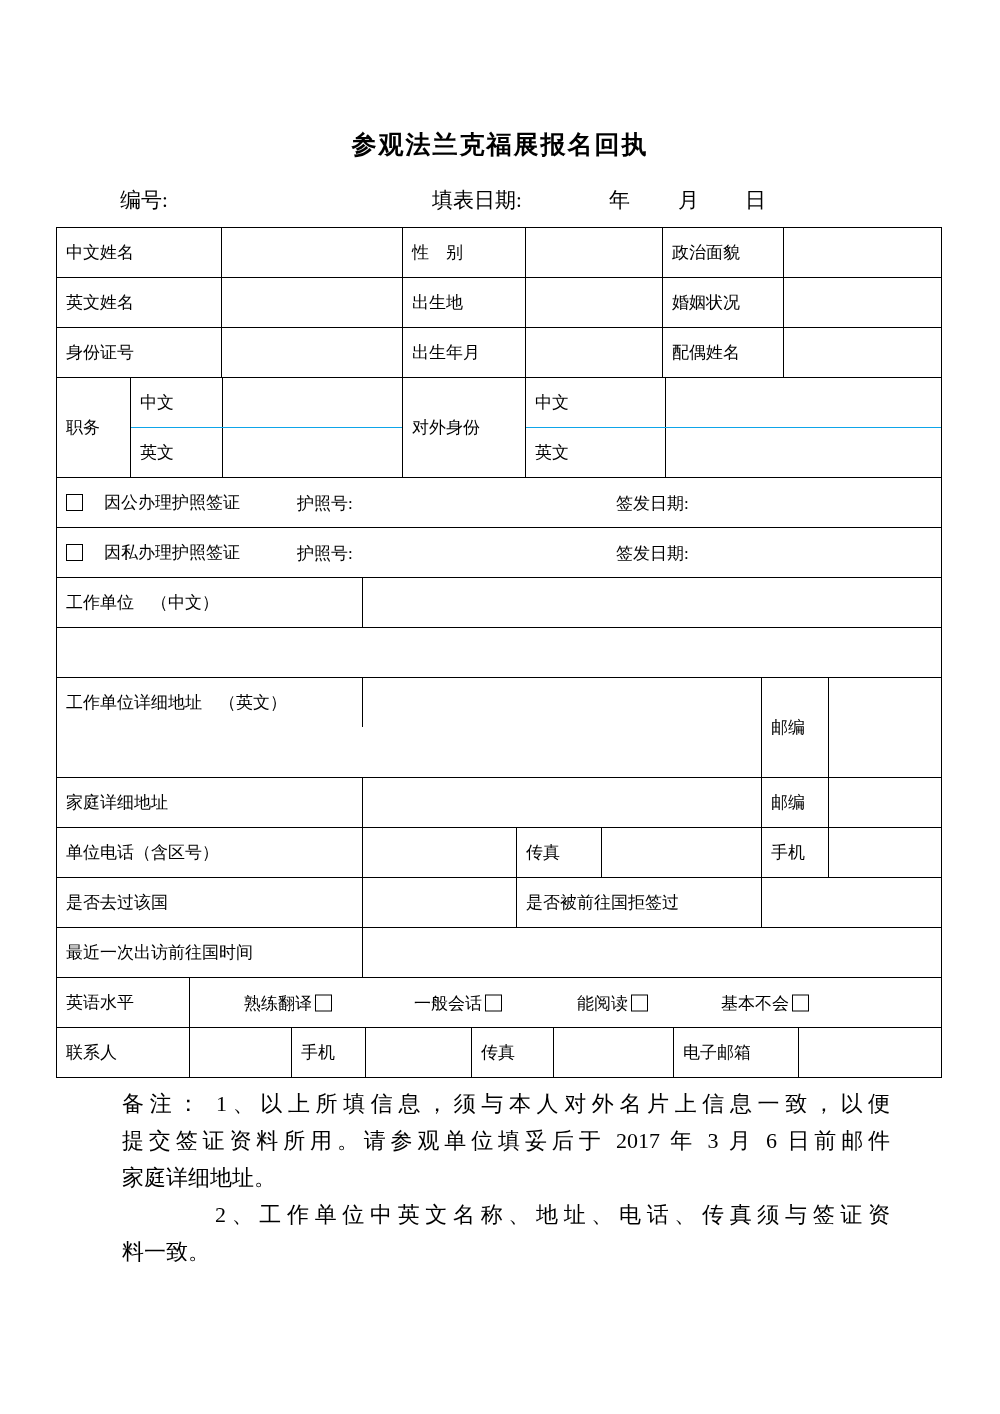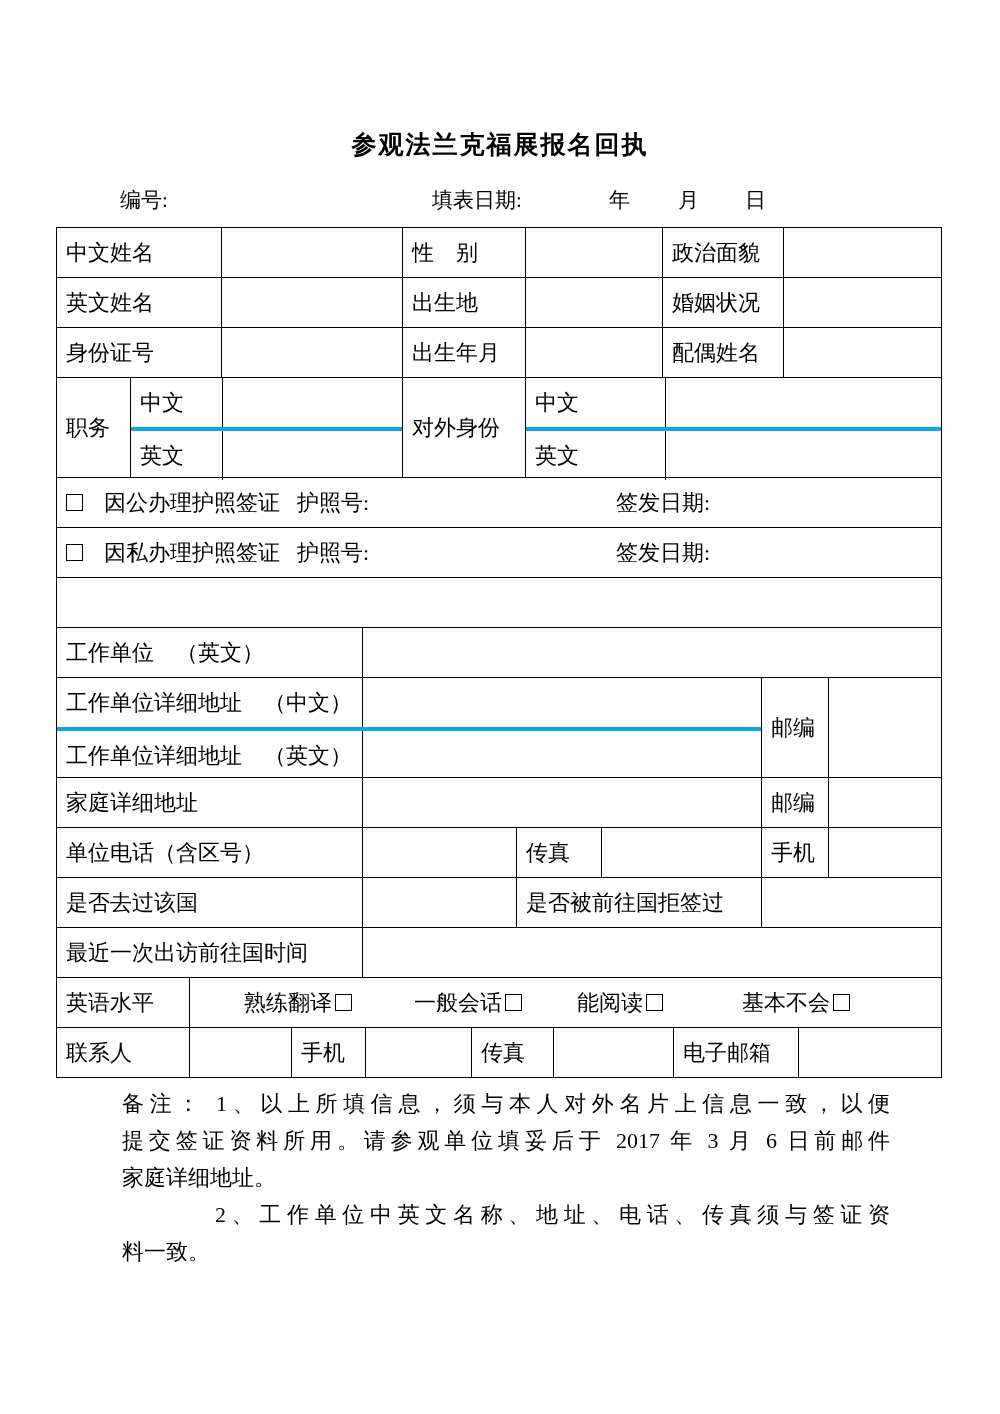--- a/index.html
+++ b/index.html
@@ -11,33 +11,33 @@
     position:absolute;top:128px;left:0;width:1000px;text-align:center;
     font-size:25px;font-weight:bold;letter-spacing:2px;
   }
   .meta{position:absolute;top:186px;left:0;width:872px;height:28px;font-size:21px;}
   .meta span{position:absolute;top:0;}
   .blank-slot{display:inline-block;height:26px;}
 
   
   .tbl{
     position:absolute;left:56px;top:227px;width:886px;
-    border:1px solid #000;box-sizing:border-box;font-size:22px;
+    border:1px solid #000;box-sizing:border-box;font-size:17px;
   }
   .tr{display:flex;height:49px;border-bottom:1px solid #000;}
   .tr.h100{height:99px;}
   .tr:last-child{border-bottom:none;}
   .td{
     box-sizing:border-box;border-left:1px solid #000;
     display:flex;align-items:center;padding-left:9px;
     white-space:pre;overflow:hidden;position:relative;flex:0 0 auto;
   }
   .tr > :first-child{border-left:none;}
   .stack{display:flex;flex-direction:column;border-left:1px solid #000;box-sizing:border-box;flex:0 0 auto;}
-  .subrow{display:flex;height:49px;border-bottom:4px solid #0ea5e9;flex:0 0 auto;}
+  .subrow{display:flex;height:49px;border-bottom:1px solid #0ea5e9;flex:0 0 auto;}
   .subrow:last-child{border-bottom:none;height:49px;}
   .subrow > :first-child{border-left:none;}
   .td.input{padding-left:0;}
   .fill{flex:1 1 auto !important;}
   .vspan{height:100%;}
 
   .w164{width:164px}.w181{width:181px}.w123{width:123px}.w137{width:137px}
   .w121{width:121px}.w73{width:73px}.w91{width:91px}.w139{width:139px}
   .w272{width:272px}.w305{width:305px}.w67{width:67px}.w154{width:154px}
   .w85{width:85px}.w160{width:160px}.w245{width:245px}.w132{width:132px}
@@ -149,34 +149,30 @@
       <span class="cbx"></span>
       <span class="pp-label">因私办理护照签证</span>
       <span class="abs" style="left:240px">护照号:</span>
       <span class="abs blank-slot" style="left:330px;width:220px"></span>
       <span class="abs" style="left:559px">签发日期:</span>
       <span class="abs blank-slot" style="left:665px;width:200px"></span>
     </div>
   </div>
 
   <div class="tr">
-    <div class="td fill input"></div>
-  </div>
-
-  <div class="tr">
-    <div class="td w305">工作单位　（英文）</div>
+    <div class="td w305">工作单位　（中文）</div>
+    <div class="td fill input"></div>
+  </div>
+
+  <div class="tr">
     <div class="td fill input"></div>
   </div>
 
   <div class="tr h100">
     <div class="stack w704" style="border-left:none">
-      <div class="subrow">
-        <div class="td w305 vspan">工作单位详细地址　（中文）</div>
-        <div class="td fill input vspan"></div>
-      </div>
       <div class="subrow">
         <div class="td w305 vspan">工作单位详细地址　（英文）</div>
         <div class="td fill input vspan"></div>
       </div>
     </div>
     <div class="td w67 vspan">邮编</div>
     <div class="td fill input vspan"></div>
   </div>
 
   <div class="tr">
@@ -215,21 +211,21 @@
         <span class="cbx"></span>
       </span>
       <span class="opt" style="left:176px">
         <span>一般会话</span>
         <span class="cbx"></span>
       </span>
       <span class="opt" style="left:339px">
         <span>能阅读</span>
         <span class="cbx"></span>
       </span>
-      <span class="opt" style="left:504px">
+      <span class="opt" style="left:483px">
         <span>基本不会</span>
         <span class="cbx"></span>
       </span>
     </div>
   </div>
 
   <div class="tr">
     <div class="td w132">联系人</div>
     <div class="td w102 input"></div>
     <div class="td w74">手机</div>

